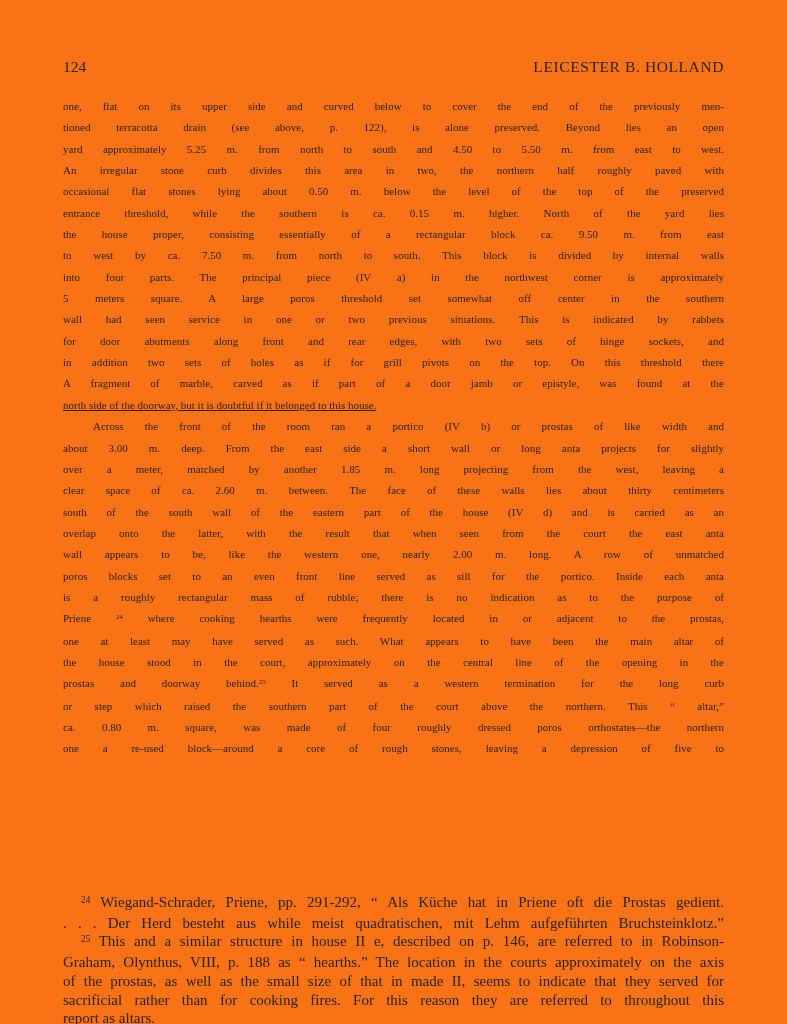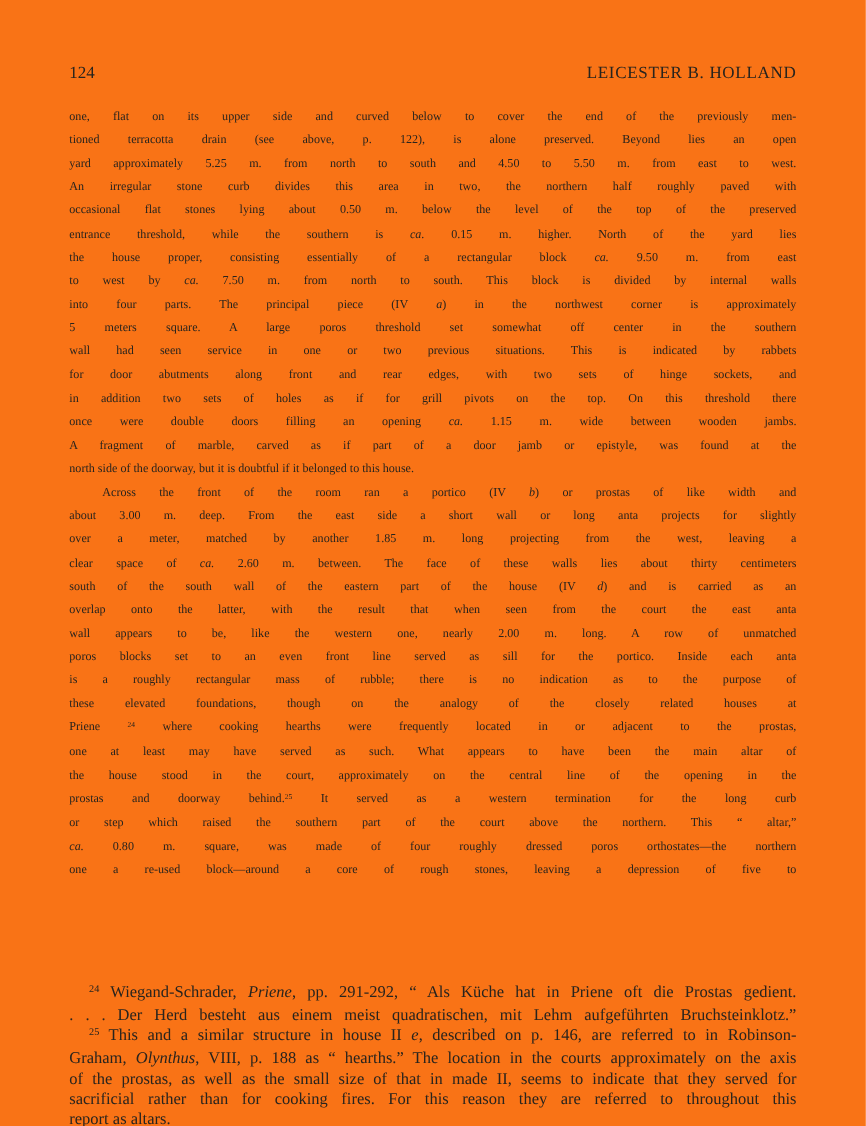--- a/index.html
+++ b/index.html
@@ -16,28 +16,28 @@
     position: absolute; top: 58px; left: 63px; right: 63px; height: 22px;
     font-size: 15.5px;
   }
   .pagenum { position: absolute; left: 0; top: 0; }
   .running-head { display: block; text-align: right; letter-spacing: 0.6px; }
   .body-text {
     position: absolute; top: 96px; left: 63px; width: 661px;
     font-size: 11px; line-height: 21.35px;
   }
   .tline { text-align: justify; text-align-last: justify; }
-  .tline.last { text-align-last: left; }
+  .tline.last { text-align-last: left; text-decoration: underline; }
   .body-text .ind { padding-left: 30px; }
   .footnotes {
     position: absolute; top: 893px; left: 63px; width: 661px;
     font-size: 15px; line-height: 18.7px;
   }
   .footnotes .ind { padding-left: 18px; }
-  .it { font-style: italic; }
+  .it { }
   .sup { font-size: 0.62em; position: relative; top: -0.45em; font-family: Liberation Serif, serif; }
 </style>
 </head>
 <body>
 
 <div class="page">
   <header class="running-header">
     <span class="pagenum">124</span>
     <span class="running-head">LEICESTER B. HOLLAND</span>
   </header>
@@ -49,44 +49,42 @@
       <div class="tline"><span>An irregular stone curb divides this area in two, the northern half roughly paved with</span></div>
       <div class="tline"><span>occasional flat stones lying about 0.50 m. below the level of the top of the preserved</span></div>
       <div class="tline"><span>entrance threshold, while the southern is </span><span class="it">ca.</span><span> 0.15 m. higher. North of the yard lies</span></div>
       <div class="tline"><span>the house proper, consisting essentially of a rectangular block </span><span class="it">ca.</span><span> 9.50 m. from east</span></div>
       <div class="tline"><span>to west by </span><span class="it">ca.</span><span> 7.50 m. from north to south. This block is divided by internal walls</span></div>
       <div class="tline"><span>into four parts. The principal piece (IV </span><span class="it">a</span><span>) in the northwest corner is approximately</span></div>
       <div class="tline"><span>5 meters square. A large poros threshold set somewhat off center in the southern</span></div>
       <div class="tline"><span>wall had seen service in one or two previous situations. This is indicated by rabbets</span></div>
       <div class="tline"><span>for door abutments along front and rear edges, with two sets of hinge sockets, and</span></div>
       <div class="tline"><span>in addition two sets of holes as if for grill pivots on the top. On this threshold there</span></div>
-      <div class="tline"><span>once were double doors filling an opening </span><span class="it">ca.</span><span> 1.15 m. wide between wooden jambs.</span></div>
       <div class="tline"><span>A fragment of marble, carved as if part of a door jamb or epistyle, was found at the</span></div>
       <div class="tline last"><span>north side of the doorway, but it is doubtful if it belonged to this house.</span></div>
       <div class="tline ind"><span>Across the front of the room ran a portico (IV </span><span class="it">b</span><span>) or prostas of like width and</span></div>
       <div class="tline"><span>about 3.00 m. deep. From the east side a short wall or long anta projects for slightly</span></div>
       <div class="tline"><span>over a meter, matched by another 1.85 m. long projecting from the west, leaving a</span></div>
       <div class="tline"><span>clear space of </span><span class="it">ca.</span><span> 2.60 m. between. The face of these walls lies about thirty centimeters</span></div>
       <div class="tline"><span>south of the south wall of the eastern part of the house (IV </span><span class="it">d</span><span>) and is carried as an</span></div>
       <div class="tline"><span>overlap onto the latter, with the result that when seen from the court the east anta</span></div>
       <div class="tline"><span>wall appears to be, like the western one, nearly 2.00 m. long. A row of unmatched</span></div>
       <div class="tline"><span>poros blocks set to an even front line served as sill for the portico. Inside each anta</span></div>
       <div class="tline"><span>is a roughly rectangular mass of rubble; there is no indication as to the purpose of</span></div>
-      <div class="tline"><span>these elevated foundations, though on the analogy of the closely related houses at</span></div>
       <div class="tline"><span>Priene </span><span class="sup">24</span><span> where cooking hearths were frequently located in or adjacent to the prostas,</span></div>
       <div class="tline"><span>one at least may have served as such. What appears to have been the main altar of</span></div>
       <div class="tline"><span>the house stood in the court, approximately on the central line of the opening in the</span></div>
       <div class="tline"><span>prostas and doorway behind.</span><span class="sup">25</span><span> It served as a western termination for the long curb</span></div>
       <div class="tline"><span>or step which raised the southern part of the court above the northern. This “ altar,”</span></div>
       <div class="tline"><span class="it">ca.</span><span> 0.80 m. square, was made of four roughly dressed poros orthostates—the northern</span></div>
       <div class="tline"><span>one a re-used block—around a core of rough stones, leaving a depression of five to</span></div>
     </main>
 
   <footer class="footnotes" id="footnote-container">
       <div class="tline ind"><span class="sup">24</span><span> Wiegand-Schrader, </span><span class="it">Priene</span><span>, pp. 291-292, “ Als Küche hat in Priene oft die Prostas gedient.</span></div>
-      <div class="tline"><span>. . . Der Herd besteht aus einem meist quadratischen, mit Lehm aufgeführten Bruchsteinklotz.”</span></div>
+      <div class="tline"><span>. . . Der Herd besteht aus while meist quadratischen, mit Lehm aufgeführten Bruchsteinklotz.”</span></div>
       <div class="tline ind"><span class="sup">25</span><span> This and a similar structure in house II </span><span class="it">e</span><span>, described on p. 146, are referred to in Robinson-</span></div>
       <div class="tline"><span>Graham, </span><span class="it">Olynthus</span><span>, VIII, p. 188 as “ hearths.” The location in the courts approximately on the axis</span></div>
       <div class="tline"><span>of the prostas, as well as the small size of that in made II, seems to indicate that they served for</span></div>
       <div class="tline"><span>sacrificial rather than for cooking fires. For this reason they are referred to throughout this</span></div>
       <div class="tline last"><span>report as altars.</span></div>
     </footer>
 </div>
 
 </body></html>

